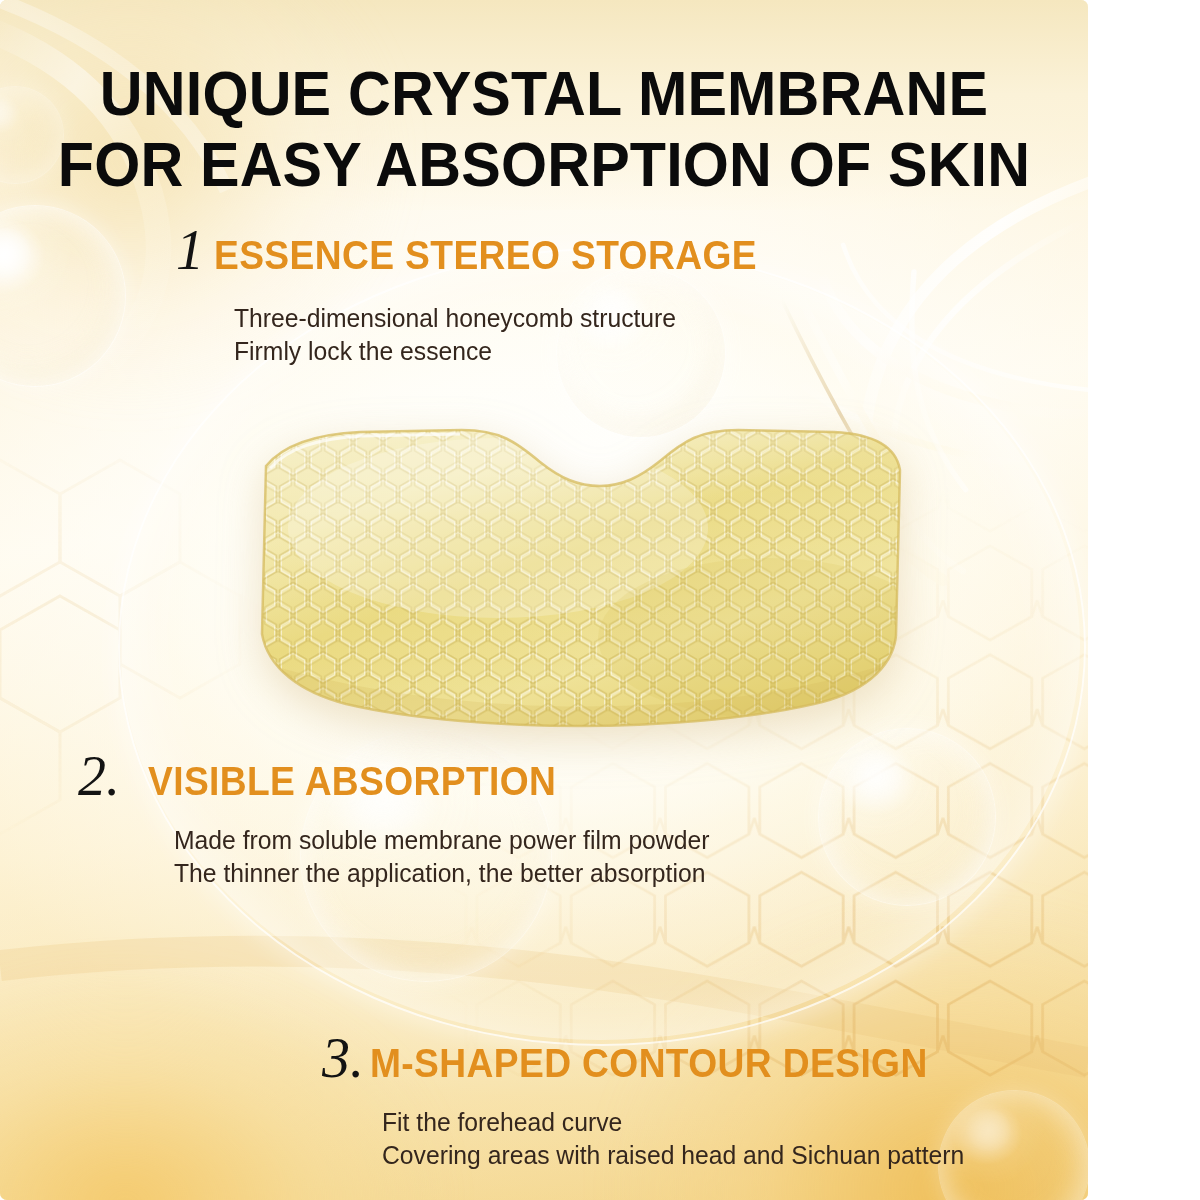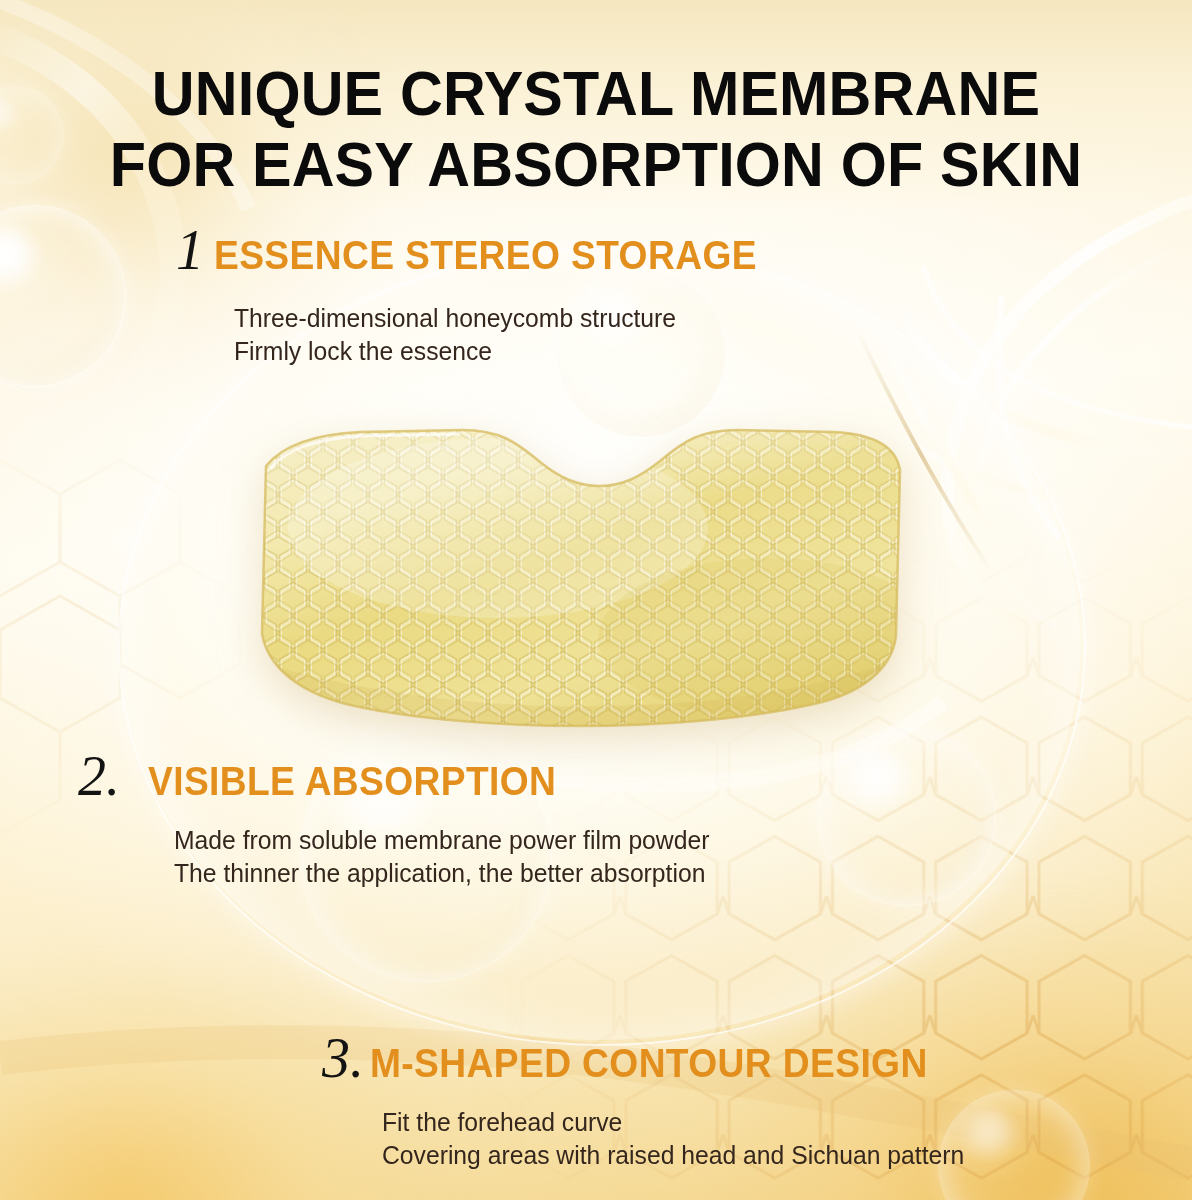--- a/index.html
+++ b/index.html
@@ -2,25 +2,26 @@
 <html><head>
 <meta charset="utf-8">
 <style>
   html, body {
     margin: 0;
     padding: 0;
     background: #ffffff;
   }
   #poster {
     position: relative;
-    width: 1192px;
+    width: 1088px;
     height: 1200px;
     overflow: hidden;
     font-family: "Liberation Sans", sans-serif;
     background: #fdf4da;
+    border-radius: 7px;
   }
 
   
   .bg-base {
     position: absolute;
     inset: 0;
     background:
       radial-gradient(120% 90% at 50% 42%, rgba(255,255,255,0.92) 0%, rgba(255,253,246,0.70) 30%, rgba(253,240,205,0.25) 55%, rgba(250,225,165,0.05) 75%),
       linear-gradient(170deg, #f7eac4 0%, #fdf3dc 18%, #fffdf6 40%, #fdf2d4 62%, #f6dfa3 84%, #f2cf7c 100%);
   }

